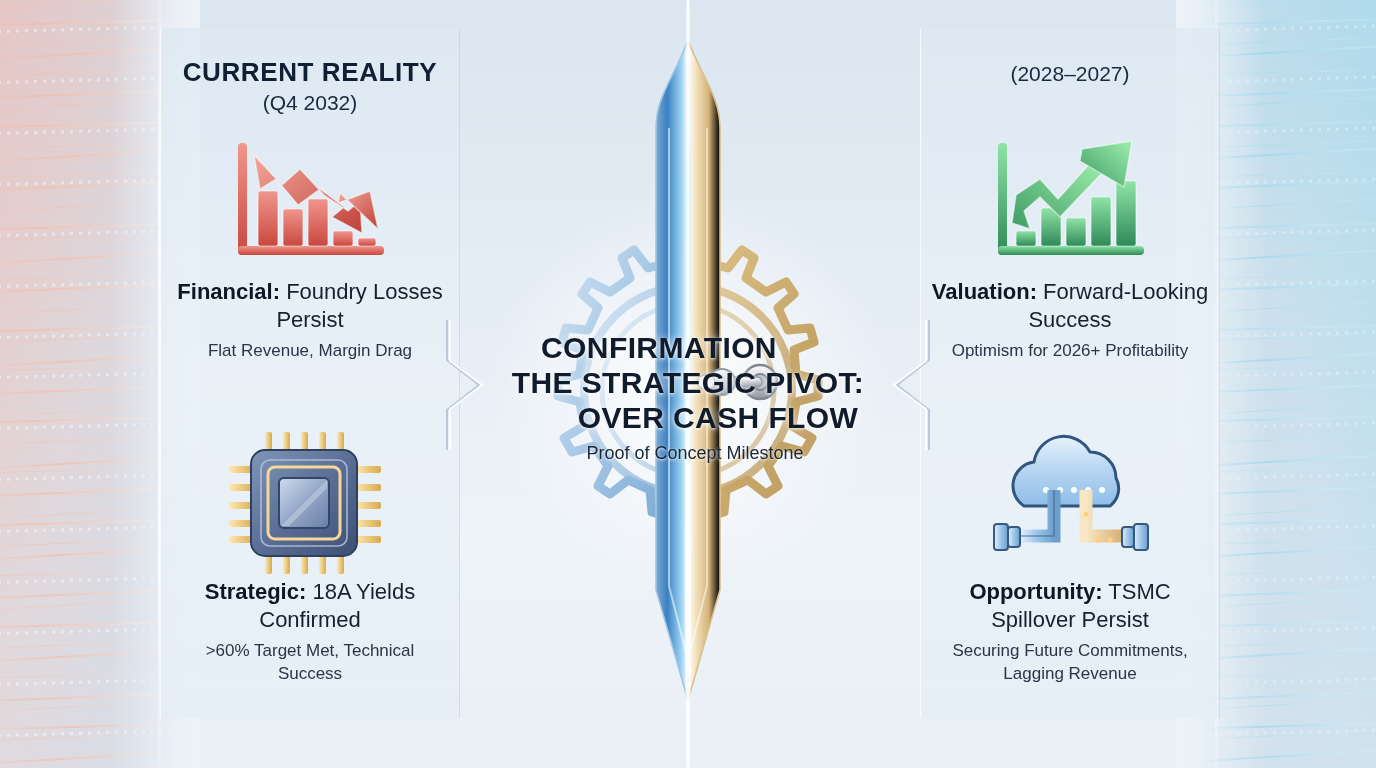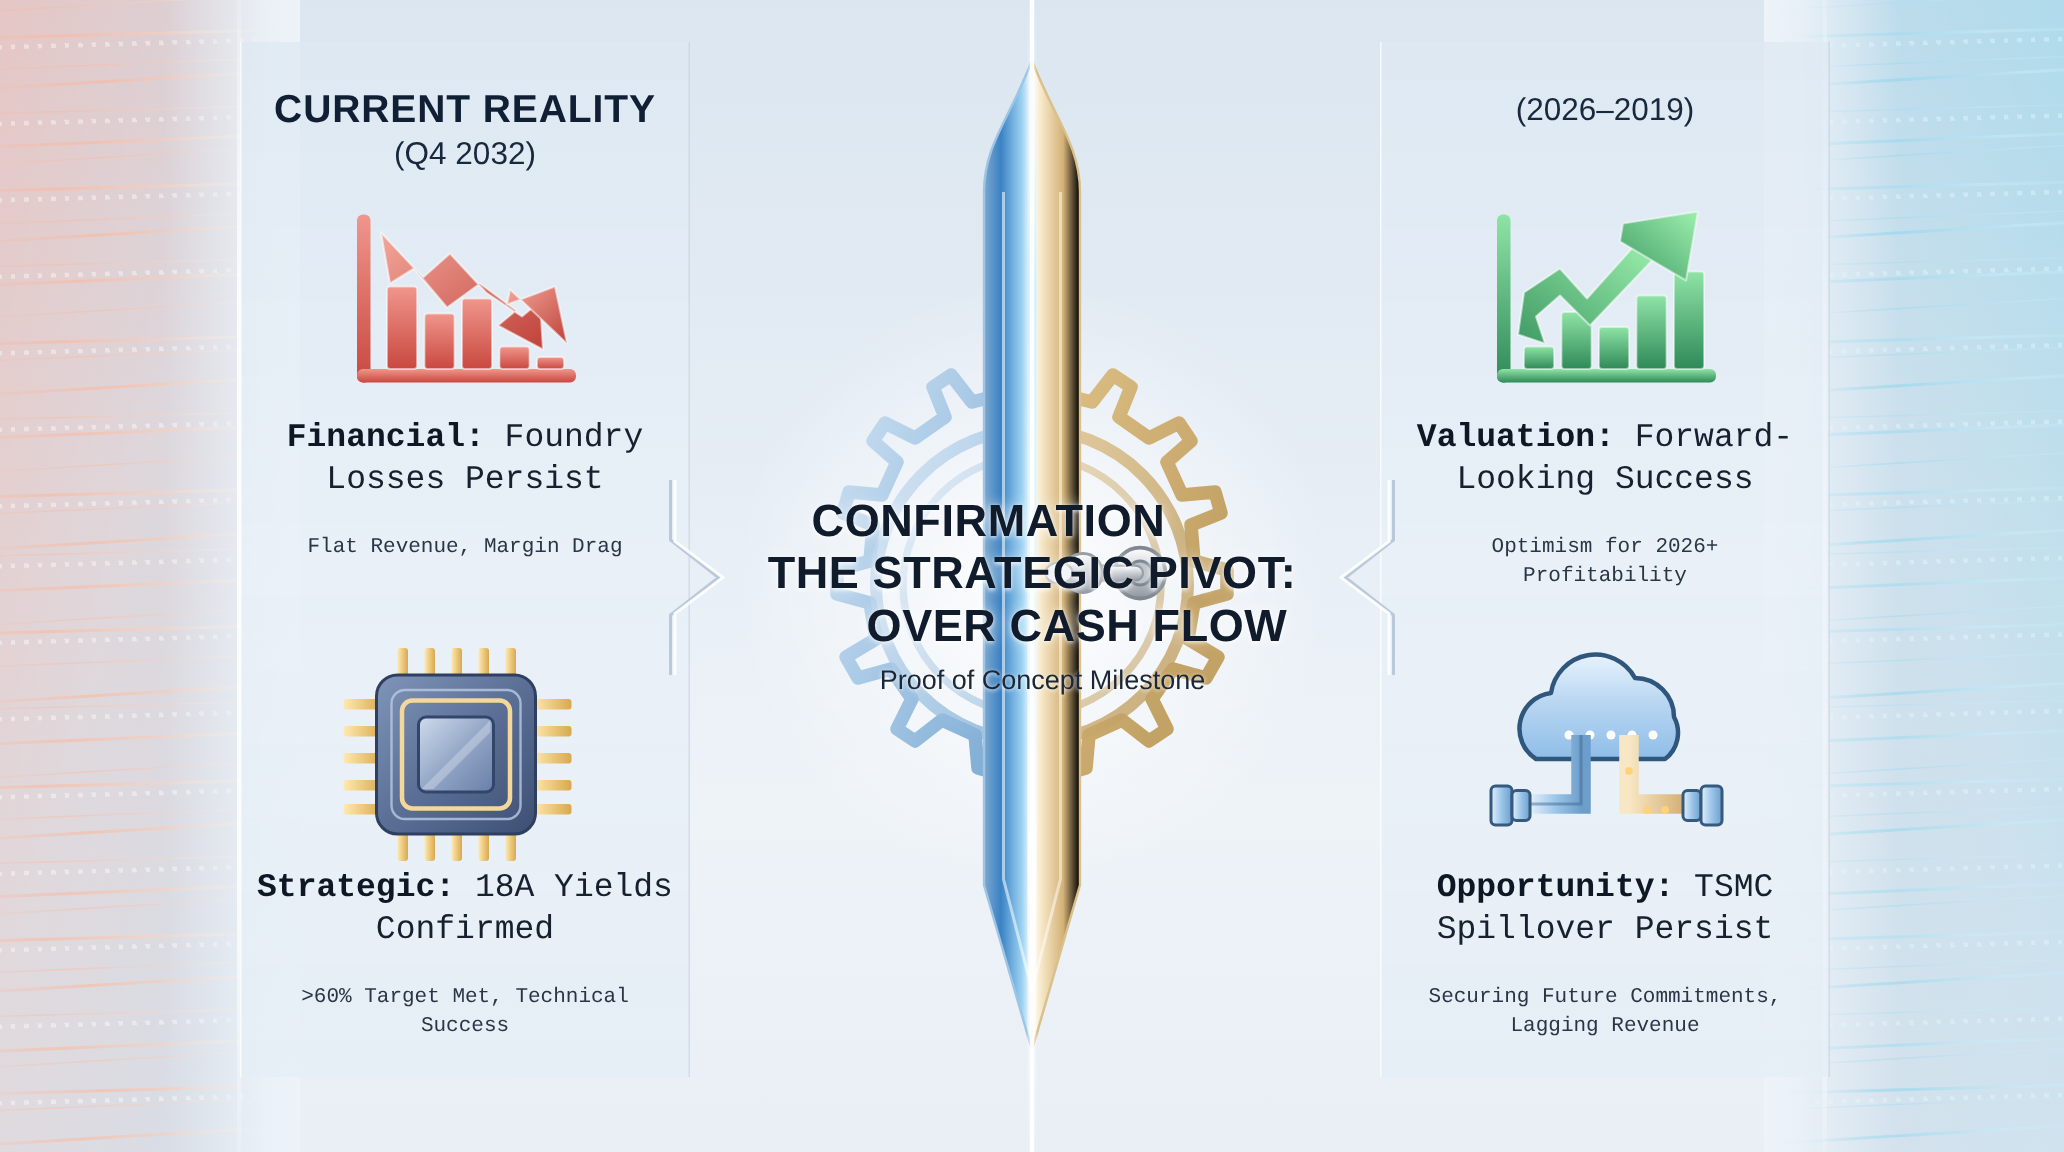--- a/index.html
+++ b/index.html
@@ -115,42 +115,42 @@
     line-height: 1.12;
   }
   .panel-sub {
     font-size: 21px;
     color: #18293e;
     line-height: 1.2;
     margin-top: 3px;
   }
 
   
-  .card { position: absolute; left: 0; right: 0; font-family: Liberation Mono, monospace; }
+  .card { position: absolute; left: 0; right: 0; }
   .card.top    { top: 100px; }
   .card.bottom { top: 400px; }
 
   .icon-wrap {
     height: 150px;
     display: flex;
     align-items: center;
     justify-content: center;
   }
   .card-heading {
     font-size: 22px;
     color: #16202e;
     line-height: 1.28;
     padding: 0 10px;
   }
   .card-heading b { font-weight: bold; color: #0e1724; }
   .card-note {
-    font-size: 14px;
+    font-size: 17px;
     color: #2a3647;
     line-height: 1.35;
-    margin-top: 22px;
+    margin-top: 6px;
     padding: 0 18px;
   }
 
   
   .chev {
     position: absolute;
     top: 320px;
     width: 46px;
     height: 130px;
     pointer-events: none;
@@ -436,21 +436,21 @@
         <b>Strategic:</b><span> 18A Yields Confirmed</span>
       </div>
       <div class="card-note">&gt;60% Target Met, Technical Success</div>
     </div>
   </div>
 
   <div class="panel right">
     <div class="panel-bg"></div>
 
     <div class="panel-head">
-      <div class="panel-sub">(2026–2019)</div>
+      <div class="panel-sub">(2028–2027)</div>
     </div>
 
     <div class="card top">
       <div class="icon-wrap">
         <svg width="180" height="140" viewBox="0 0 180 140" aria-hidden="true">
           <defs>
             <linearGradient id="grnG" x1="0" y1="0" x2="0" y2="1">
               <stop offset="0" stop-color="#8fe3a6"></stop>
               <stop offset="1" stop-color="#2f8a58"></stop>
             </linearGradient>

